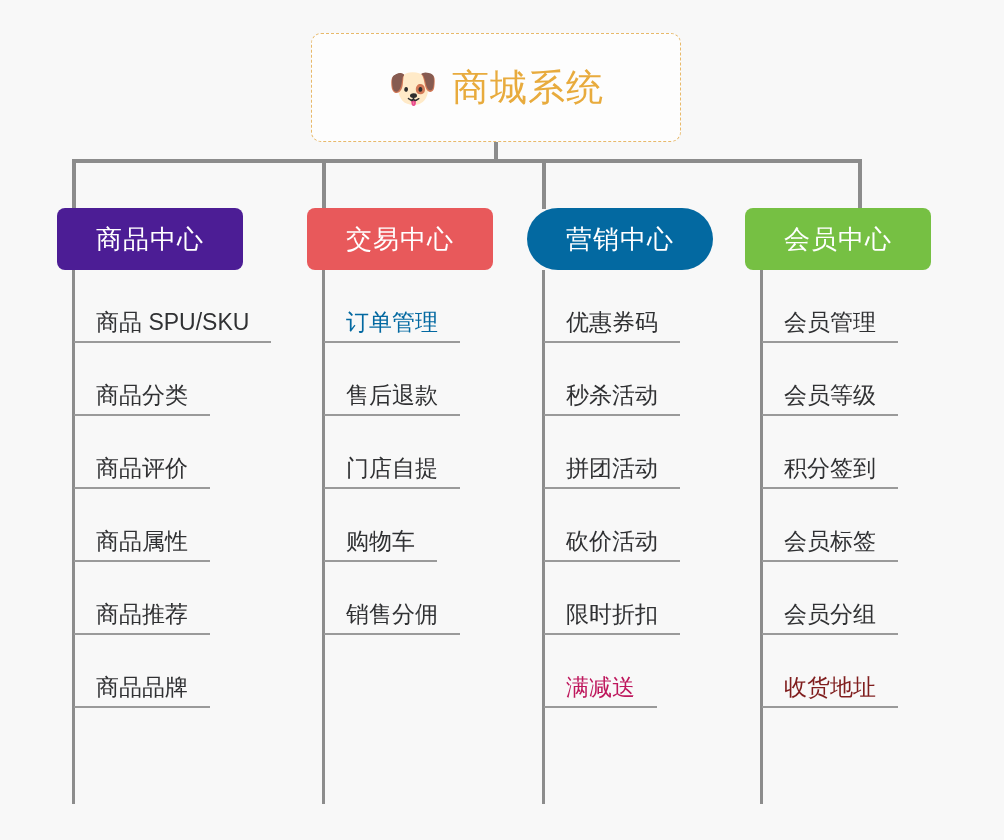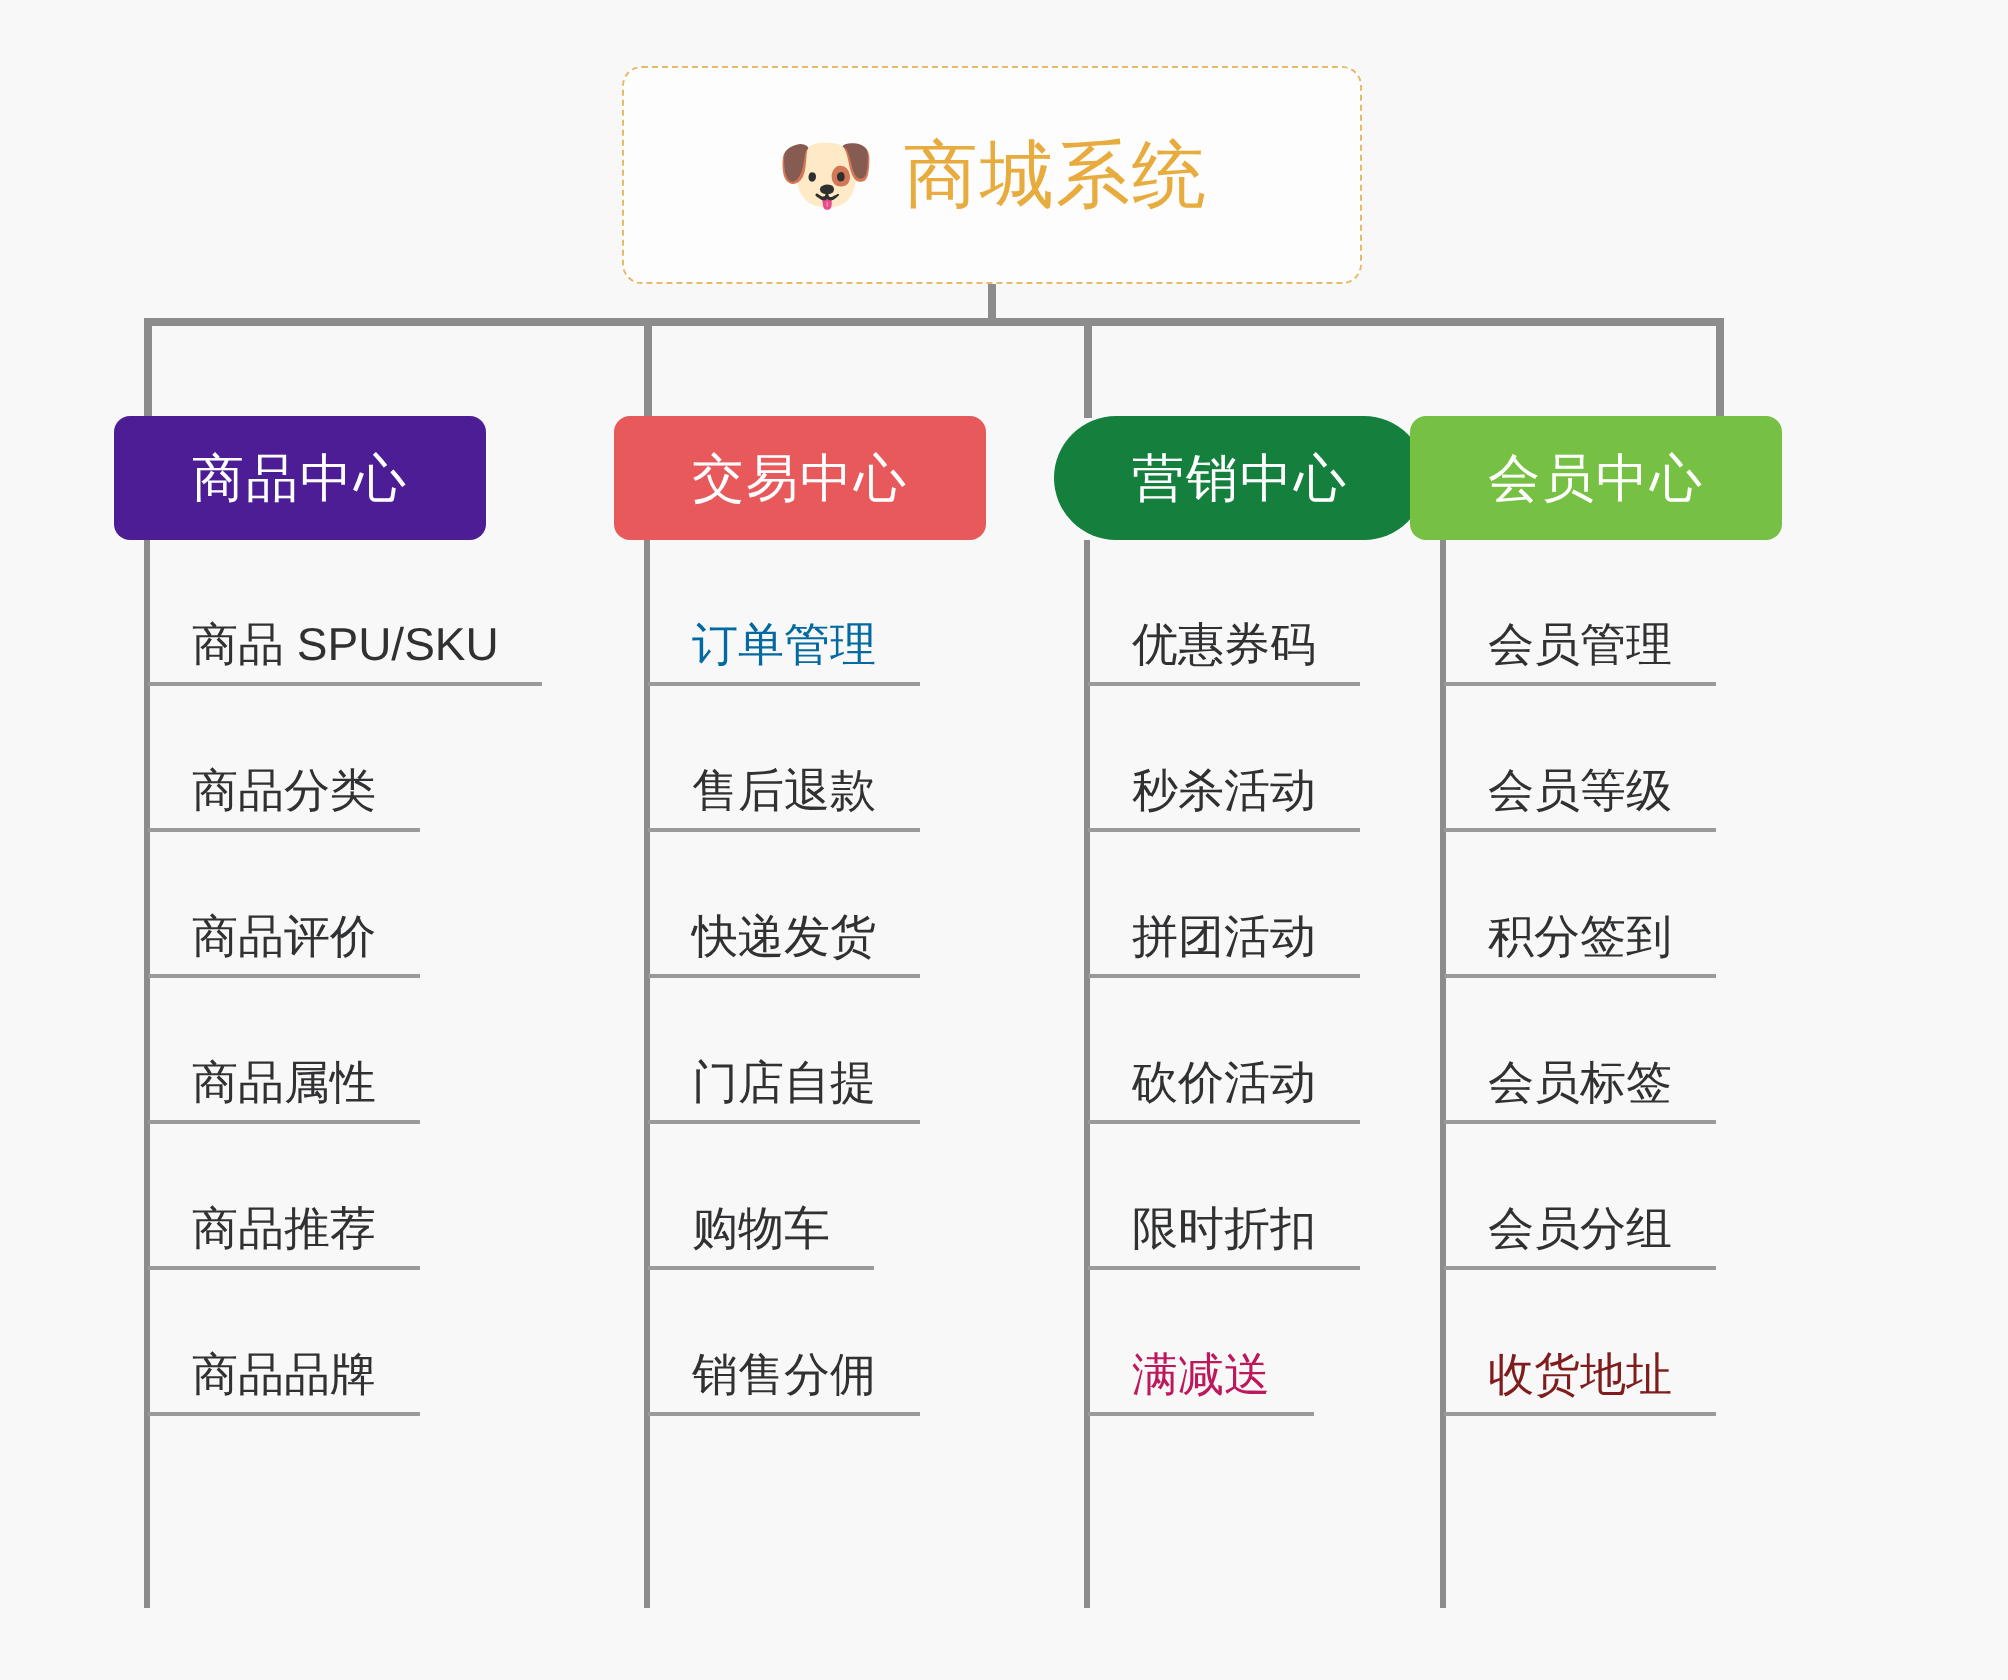--- a/index.html
+++ b/index.html
@@ -162,36 +162,33 @@
     </div>
     <div class="branch-trunk" style="height: 534px; background: rgb(140, 140, 140);"></div>
     <ul class="leaf-list">
       <li class="leaf-item">
           <span class="leaf-label" style="color: #0369a1; border-bottom-color: rgb(154, 154, 154); margin-top: 16px;">订单管理</span>
         </li>
       <li class="leaf-item">
           <span class="leaf-label" style="color: rgb(48, 49, 51); border-bottom-color: rgb(154, 154, 154);">售后退款</span>
         </li>
       <li class="leaf-item">
-          <span class="leaf-label" style="color: rgb(48, 49, 51); border-bottom-color: rgb(154, 154, 154);">快递发货</span>
-        </li>
-      <li class="leaf-item">
           <span class="leaf-label" style="color: rgb(48, 49, 51); border-bottom-color: rgb(154, 154, 154);">门店自提</span>
         </li>
       <li class="leaf-item">
           <span class="leaf-label" style="color: rgb(48, 49, 51); border-bottom-color: rgb(154, 154, 154);">购物车</span>
         </li>
       <li class="leaf-item">
           <span class="leaf-label" style="color: rgb(48, 49, 51); border-bottom-color: rgb(154, 154, 154);">销售分佣</span>
         </li>
     </ul>
   </div>
 
   <div class="branch" style="left:527px;">
-    <div class="branch-header" style="background:#15803d;border-radius:31px;">
+    <div class="branch-header" style="background:#0369a1;border-radius:31px;">
       <span>营销中心</span>
     </div>
     <div class="branch-trunk" style="height: 534px; background: rgb(140, 140, 140);"></div>
     <ul class="leaf-list">
       <li class="leaf-item">
           <span class="leaf-label" style="color: rgb(48, 49, 51); border-bottom-color: rgb(154, 154, 154);">优惠券码</span>
         </li>
       <li class="leaf-item">
           <span class="leaf-label" style="color: rgb(48, 49, 51); border-bottom-color: rgb(154, 154, 154);">秒杀活动</span>
         </li>
@@ -203,21 +200,21 @@
         </li>
       <li class="leaf-item">
           <span class="leaf-label" style="color: rgb(48, 49, 51); border-bottom-color: rgb(154, 154, 154);">限时折扣</span>
         </li>
       <li class="leaf-item">
           <span class="leaf-label" style="color: #be185d; border-bottom-color: rgb(154, 154, 154); margin-top: 24px;">满减送</span>
         </li>
     </ul>
   </div>
 
-  <div class="branch" style="left:705px;">
+  <div class="branch" style="left:745px;">
     <div class="branch-header" style="background:#76c043;">
       <span>会员中心</span>
     </div>
     <div class="branch-trunk" style="height: 534px; background: rgb(140, 140, 140);"></div>
     <ul class="leaf-list">
       <li class="leaf-item">
           <span class="leaf-label" style="color: rgb(48, 49, 51); border-bottom-color: rgb(154, 154, 154);">会员管理</span>
         </li>
       <li class="leaf-item">
           <span class="leaf-label" style="color: rgb(48, 49, 51); border-bottom-color: rgb(154, 154, 154);">会员等级</span>

